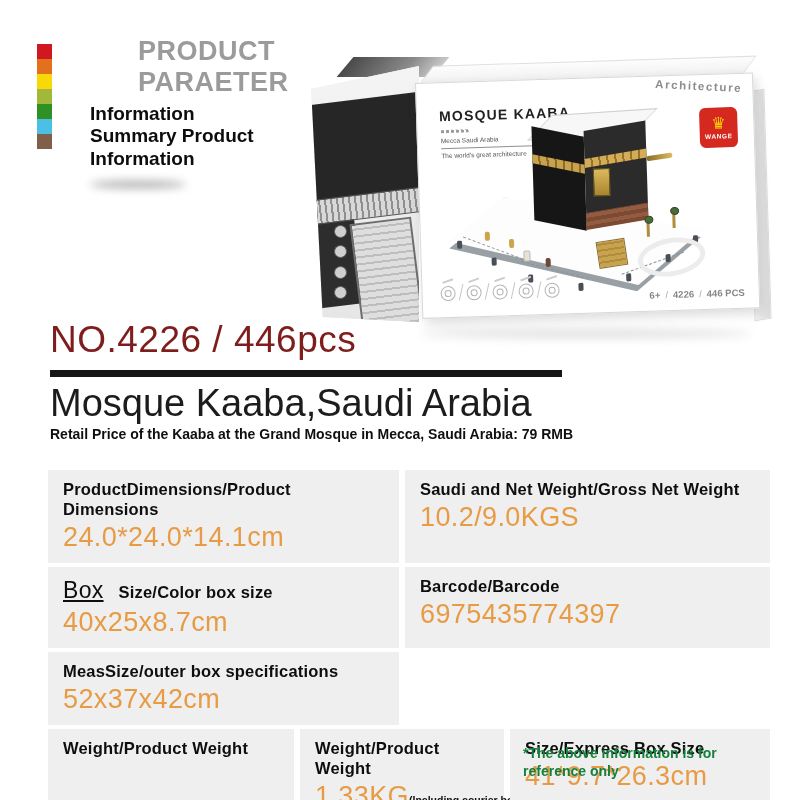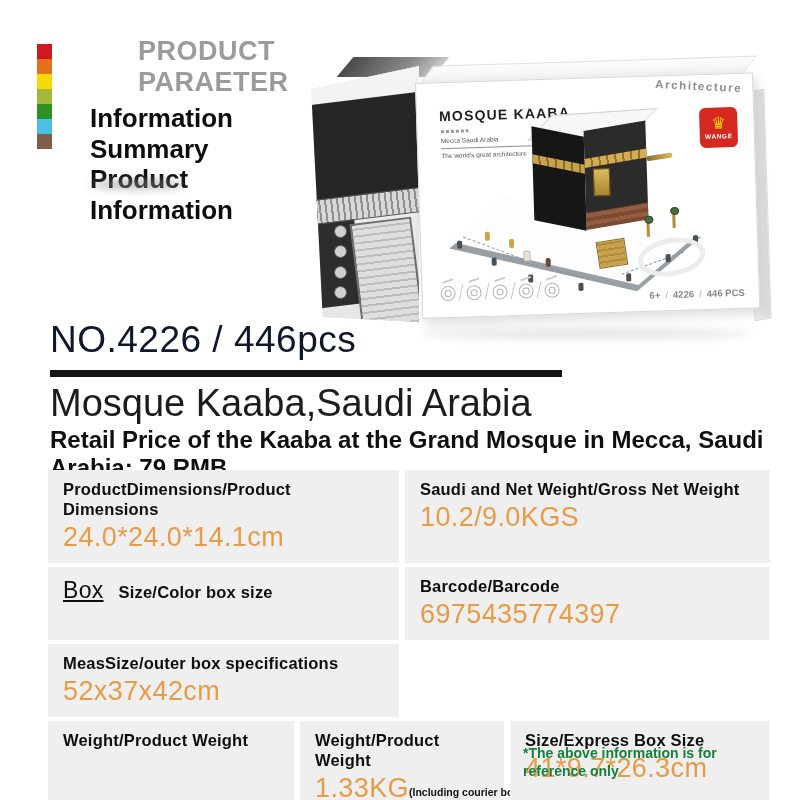--- a/index.html
+++ b/index.html
@@ -5,21 +5,21 @@
   html,body{margin:0;padding:0;background:#fff;}
   body{width:800px;height:800px;position:relative;overflow:hidden;
        font-family:"Liberation Sans", sans-serif;color:#111;}
 
   
   .color-strip{position:absolute;left:37px;top:44px;width:15px;}
   .color-strip .sq{width:15px;height:15px;}
   .brand-title{position:absolute;left:90px;top:36px;color:#9b9b9b;
        font-weight:bold;font-size:27px;line-height:1.13;letter-spacing:.5px;margin-left:48px;}
   .info-heading{position:absolute;left:90px;top:103px;width:188px;
-       font-weight:bold;font-size:26px;line-height:1.18;color:#0d0d0d;}
+       font-weight:bold;font-size:19px;line-height:1.18;color:#0d0d0d;}
   .heading-shadow{position:absolute;left:90px;top:180px;width:96px;height:9px;
        background:#8f8f8f;border-radius:50%;filter:blur(4px);opacity:.6;}
 
   
   .pbox{position:absolute;left:293px;top:56px;width:476px;height:280px;}
   .pbox-top{position:absolute;left:130px;top:5px;width:322px;height:24px;
        transform:rotate(-1.8deg) skewX(-38deg);background:linear-gradient(180deg,#fdfdfd,#ebebeb);
        border:1px solid #e0e0e0;}
   .pbox-topflap{position:absolute;left:52px;top:1px;width:96px;height:20px;
        transform:skewX(-40deg);background:linear-gradient(90deg,#4a4a4a,#8a8a8a 65%,#c9c9c9);}
@@ -92,24 +92,24 @@
   .fi{width:13px;height:13px;border:1px solid #b3b3b3;border-radius:50%;position:relative;}
   .fi::after{content:"";position:absolute;left:3px;top:3px;width:5px;height:5px;border:1px solid #b3b3b3;border-radius:50%;}
   .fi::before{content:"";position:absolute;left:1px;top:-7px;width:11px;height:2px;background:#cdcdcd;transform:rotate(-18deg);}
   .fi-sep{width:1px;height:17px;background:#c7c7c7;transform:rotate(14deg);margin:0 1px;}
   .bf-pcs{position:absolute;right:14px;bottom:10px;color:#878787;font-size:9.5px;
        display:flex;gap:5px;align-items:center;font-weight:bold;}
   .bf-pcs .slash{color:#aaa;font-weight:normal;}
 
   
   .no-line{position:absolute;left:50px;top:319px;font-size:37px;font-weight:500;
-       color:#0f172a;letter-spacing:.5px;}
+       color:#7f1d1d;letter-spacing:.5px;}
   .black-rule{position:absolute;left:50px;top:370px;width:512px;height:7px;background:#161616;}
   .product-name{position:absolute;left:50px;top:382px;font-size:38px;font-weight:500;color:#1c1c1c;}
-  .retail-line{position:absolute;left:50px;top:426px;font-size:24px;font-weight:bold;color:#0f0f0f;}
+  .retail-line{position:absolute;left:50px;top:426px;font-size:14px;font-weight:bold;color:#0f0f0f;}
 
   
   .specs{position:absolute;left:48px;top:470px;width:722px;}
   .specs-main{display:grid;grid-template-columns:351px 365px;gap:4px 6px;}
   .specs-bottom{display:grid;grid-template-columns:246px 204px 260px;gap:6px;margin-top:4px;}
   .cell{background:#efefef;box-sizing:border-box;padding:10px 15px 12px;min-height:64px;}
   .cell.tall{min-height:68px;}
   .cell .label{font-size:16.5px;font-weight:bold;color:#0e0e0e;letter-spacing:.2px;line-height:1.2;}
   .cell .prefix{font-size:23px;font-weight:400;margin-right:15px;letter-spacing:.3px;text-decoration:underline;}
   .cell .value{font-size:27px;color:#e89b45;margin-top:3px;letter-spacing:.4px;line-height:1.05;}
@@ -242,20 +242,21 @@
     <div class="cell tall">
       <div class="label">ProductDimensions/Product Dimensions</div>
       <div class="value">24.0*24.0*14.1cm</div>
     </div>
     <div class="cell tall">
       <div class="label">Saudi and Net Weight/Gross Net Weight</div>
       <div class="value">10.2/9.0KGS</div>
     </div>
     <div class="cell">
       <div class="label"><span class="prefix">Box</span><span>Size/Color box size</span></div>
+      <div class="value">40x25x8.7cm</div>
     </div>
     <div class="cell">
       <div class="label">Barcode/Barcode</div>
       <div class="value">6975435774397</div>
     </div>
     <div class="cell">
       <div class="label">MeasSize/outer box specifications</div>
       <div class="value">52x37x42cm</div>
     </div>
   </div>

